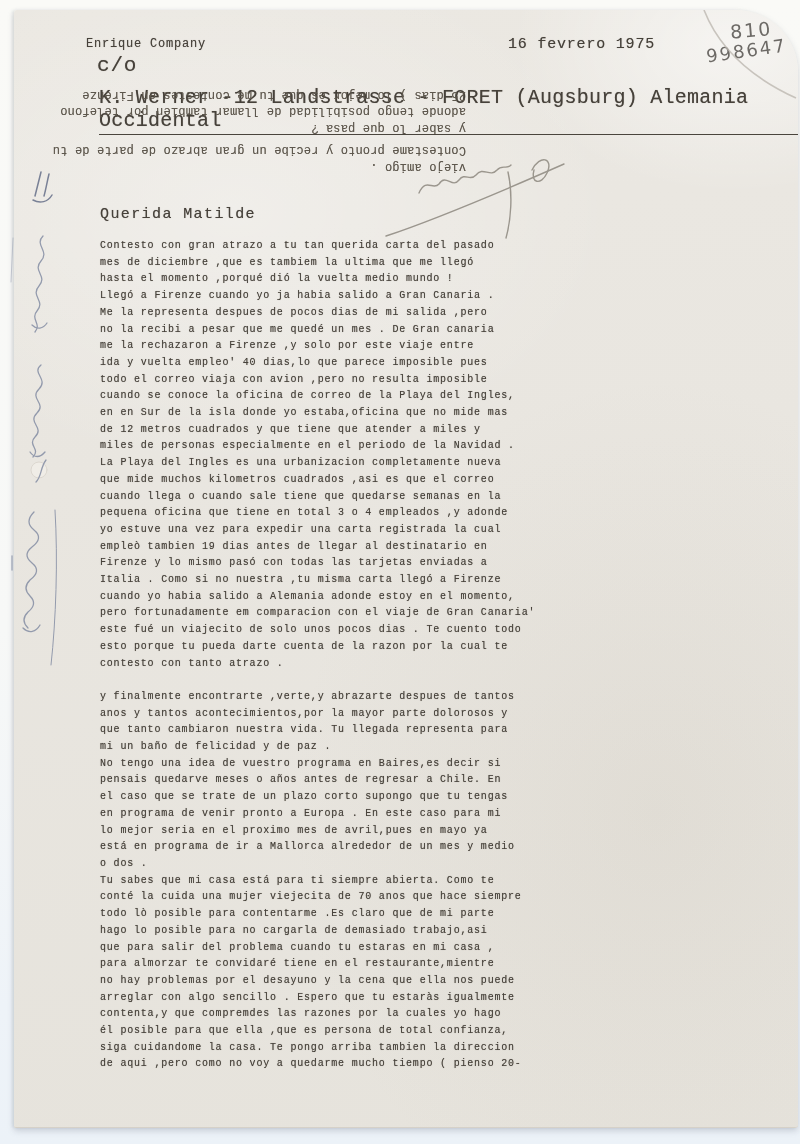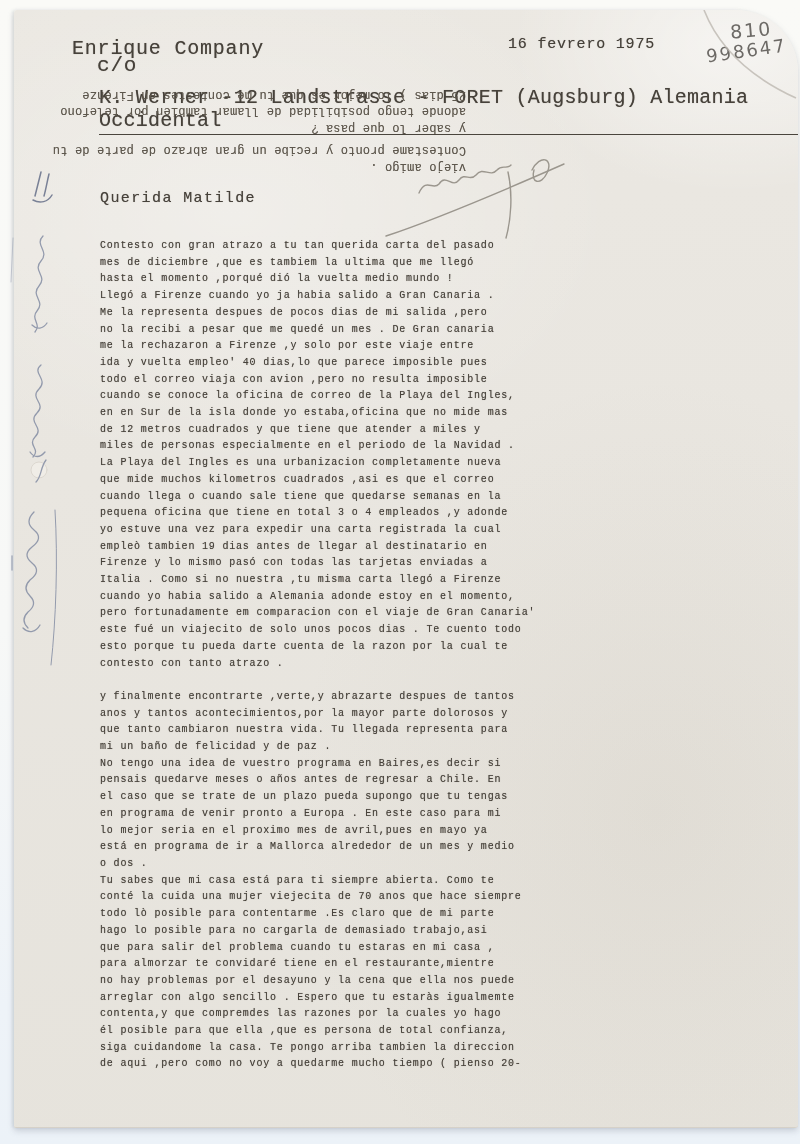--- a/index.html
+++ b/index.html
@@ -15,32 +15,32 @@
       radial-gradient(ellipse 620px 420px at 28% 18%, rgba(255,255,255,.30), transparent 62%),
       radial-gradient(ellipse 520px 620px at 82% 72%, rgba(188,180,166,.16), transparent 70%),
       radial-gradient(ellipse 300px 200px at 92% 3%, rgba(255,255,255,.55), transparent 75%),
       linear-gradient(175deg,#ebe8e2 0%,#e9e6e0 40%,#e6e3dc 100%);
     border-radius:3px 62px 3px 2px;
     box-shadow:0 3px 6px rgba(110,120,135,.28), -2px 0 3px rgba(110,115,125,.12);
     border-bottom:1px solid #d6d1c8;
   }
   .tw{font-family:"Liberation Mono","DejaVu Sans Mono",monospace;color:#46413a;}
   .ink-soft{text-shadow:0 0 .7px rgba(70,63,54,.55);}
-  .sender{position:absolute;left:58px;top:27px;font-size:20px;letter-spacing:.8px;font-family:Liberation Mono, monospace;}
+  .sender{position:absolute;left:72px;top:27px;font-size:12px;letter-spacing:.8px;font-family:Liberation Mono, monospace;}
   .careof{position:absolute;left:83px;top:44px;font-size:21px;letter-spacing:.8px;}
   .addr{position:absolute;left:85px;top:76px;font-size:20px;letter-spacing:.25px;
         border-bottom:1.6px solid #4a453d;padding:0 6px 2px 0;}
   .ldate{position:absolute;left:494px;top:26px;font-size:15px;letter-spacing:.8px;}
   .inv-block{position:absolute;left:36px;top:77px;width:416px;}
   .inv-line{display:block;width:100%;transform:rotate(180deg);
             font-size:12px;line-height:16.4px;min-height:16.4px;letter-spacing:.18px;
             color:#5d574d;text-align:left;white-space:pre;
             text-shadow:0 0 .5px rgba(90,82,70,.5);}
   .inv-line:empty{height:6px;min-height:0;}
-  .salutation{position:absolute;left:86px;top:180px;font-size:15px;letter-spacing:1.4px;}
+  .salutation{position:absolute;left:86px;top:196px;font-size:15px;letter-spacing:1.4px;}
   .bodytext{position:absolute;left:86px;top:228px;width:660px;}
   .para{margin:0;}
   .para + .para{margin-top:16.7px;}
   .tline{font-size:10px;line-height:16.7px;min-height:16.7px;
          letter-spacing:.8px;white-space:pre;}
   .stamp{position:absolute;font-family:"DejaVu Sans",sans-serif;color:#56534f;
          font-size:19px;letter-spacing:2px;opacity:.85;}
   .stamp.s1{left:716px;top:9px;transform:rotate(-5deg);}
   .stamp.s2{left:692px;top:30px;transform:rotate(-8deg);font-size:18px;}
   .corner-svg{position:absolute;right:0;top:0;width:130px;height:120px;}
@@ -137,21 +137,21 @@
         <div class="tline">contesto con tanto atrazo .</div>
       </div>
     <div class="tw ink-soft para">
 
         <div class="tline">y finalmente encontrarte ,verte,y abrazarte despues de tantos</div>
         <div class="tline">anos y tantos acontecimientos,por la mayor parte dolorosos y</div>
         <div class="tline">que tanto cambiaron nuestra vida. Tu llegada representa para</div>
         <div class="tline">mi un baño de felicidad y de paz .</div>
         <div class="tline">No tengo una idea de vuestro programa en Baires,es decir si</div>
         <div class="tline">pensais quedarve meses o años antes de regresar a Chile. En</div>
-        <div class="tline">el caso que se trate de un plazo pueda supongo que tu tengas</div>
+        <div class="tline">el caso que se trate de un plazo corto supongo que tu tengas</div>
         <div class="tline">en programa de venir pronto a Europa . En este caso para mi</div>
         <div class="tline">lo mejor seria en el proximo mes de avril,pues en mayo ya</div>
         <div class="tline">está en programa de ir a Mallorca alrededor de un mes y medio</div>
         <div class="tline">o dos .</div>
         <div class="tline">Tu sabes que mi casa está para ti siempre abierta. Como te</div>
         <div class="tline">conté la cuida una mujer viejecita de 70 anos que hace siempre</div>
         <div class="tline">todo lò posible para contentarme .Es claro que de mi parte</div>
         <div class="tline">hago lo posible para no cargarla de demasiado trabajo,asi</div>
         <div class="tline">que para salir del problema cuando tu estaras en mi casa ,</div>
         <div class="tline">para almorzar te convidaré tiene en el restaurante,mientre</div>

